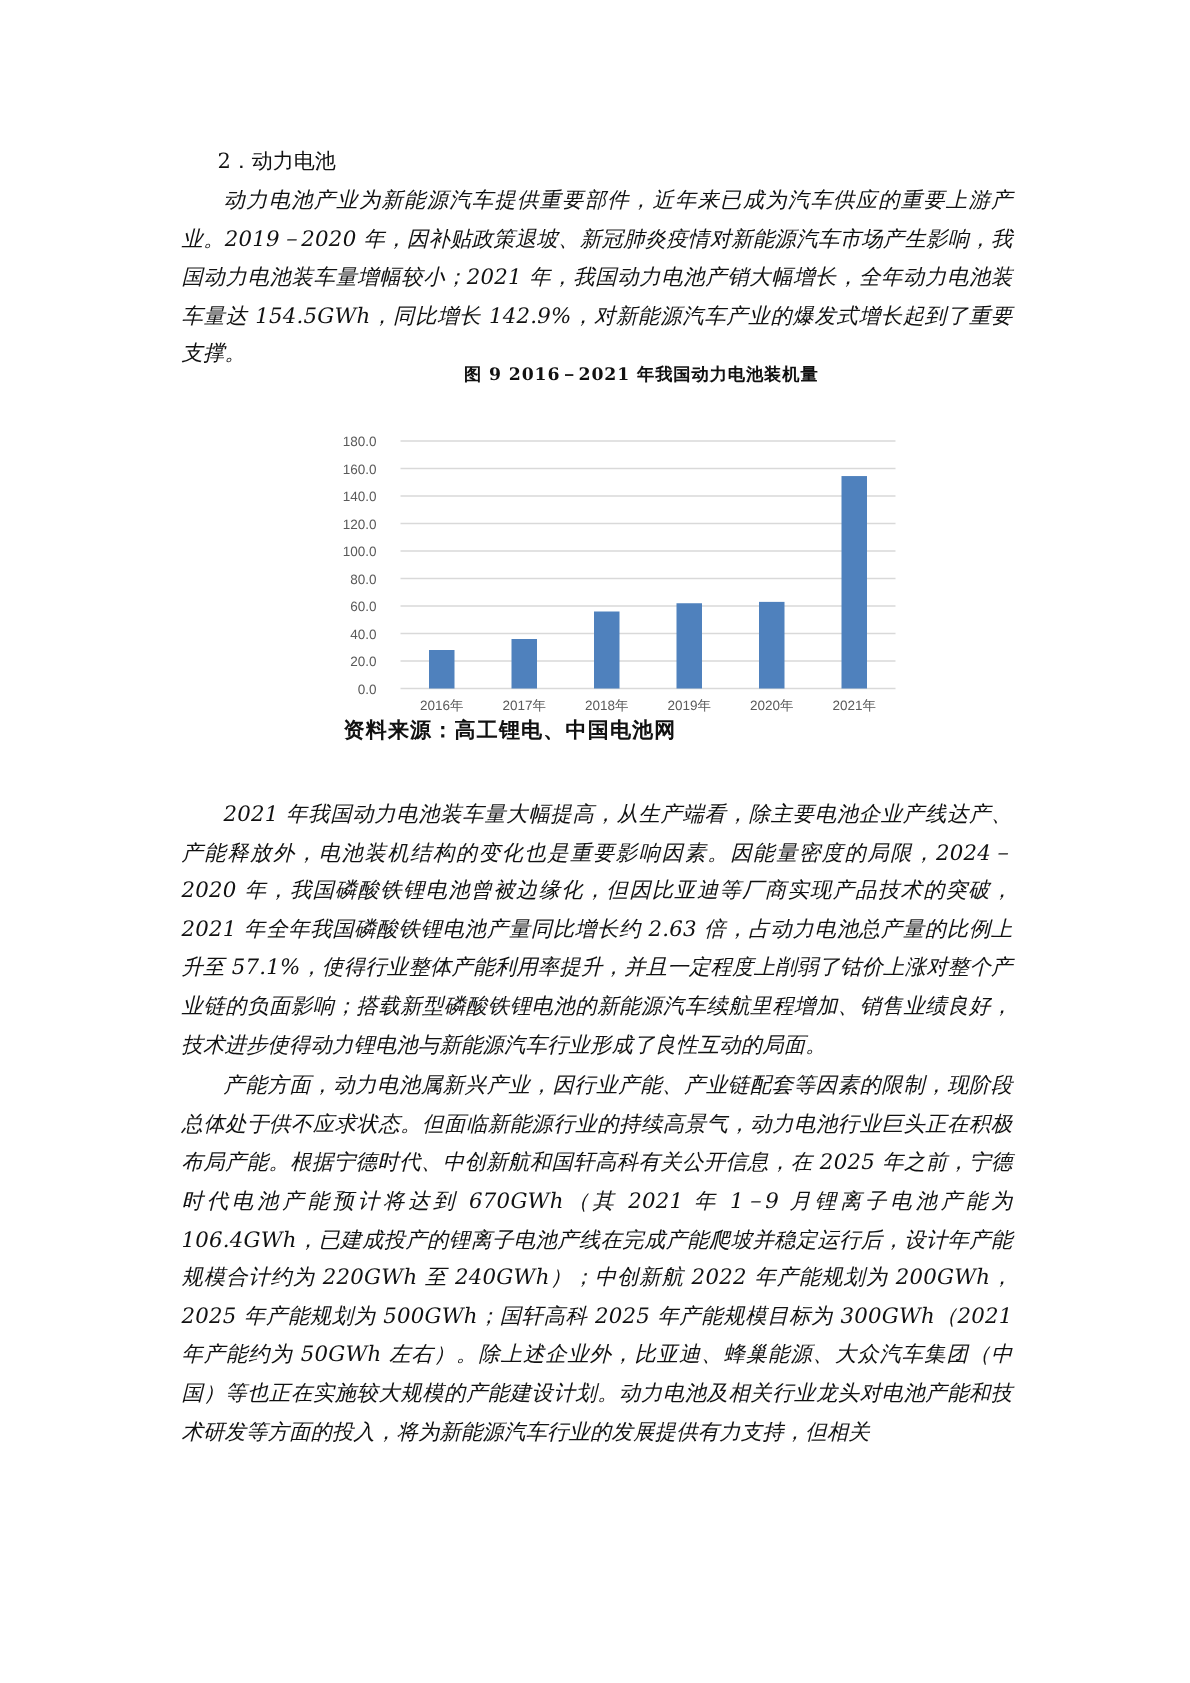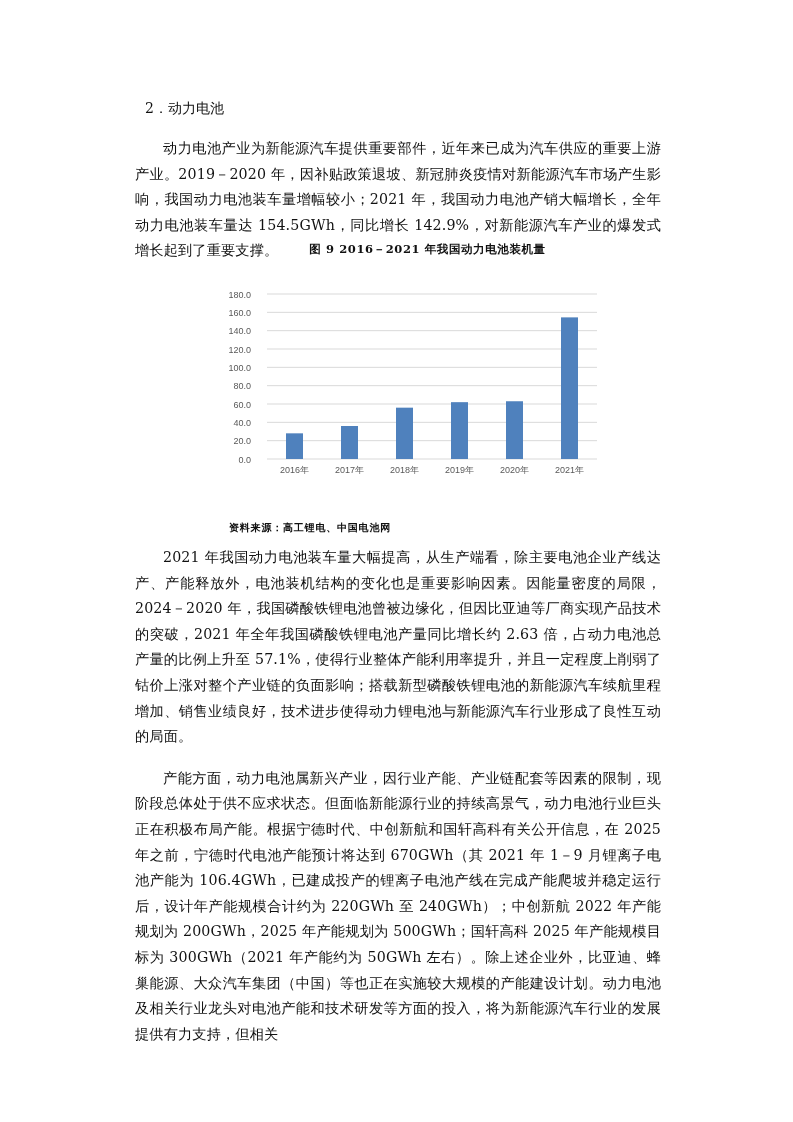--- a/index.html
+++ b/index.html
@@ -1,23 +1,23 @@
 <!DOCTYPE html>
 <html><head>
   <meta charset="utf-8">
   <style>
     html, body { margin: 0; padding: 0; background: #ffffff; }
     body { width: 793px; height: 1122px; position: relative; overflow: hidden;
            font-family: "DejaVu Serif", "Liberation Serif", serif; color: #111; }
     .page { position: absolute; left: 0; top: 0; width: 742px; height: 1122px; }
     .text-block { position: absolute; left: 119px; width: 558px; font-size: 14.2px; line-height: 25.6px; letter-spacing: 0.15px; text-align: justify; }
     .heading { position: absolute; left: 145px; top: 96px; font-size: 14px; line-height: 24px; }
-    .para { margin: 16px; text-indent: 28px; text-align: justify; }
+    .para { margin: 2px; text-indent: 28px; text-align: justify; font-style: italic; }
     .caption { position: absolute; left: 0; width: 793px; top: 242px; text-align: center; font-size: 11.5px; font-weight: bold; letter-spacing: 0.6px; padding-left: 31px; }
-    .source { position: absolute; left: 229px; top: 521px; font-size: 10px; font-weight: bold; letter-spacing: 0.8px; }
+    .source { position: absolute; left: 229px; top: 478px; font-size: 14px; font-weight: bold; letter-spacing: 0.8px; }
     .chart { position: absolute; left: 222px; top: 285px; width: 380px; height: 195px; font-family: "Liberation Sans", "DejaVu Sans", sans-serif; }
     .chart svg { display: block; }
   </style>
 </head>
 <body>
 
 <div class="page">
 
   <div class="heading">2．动力电池</div>
 

